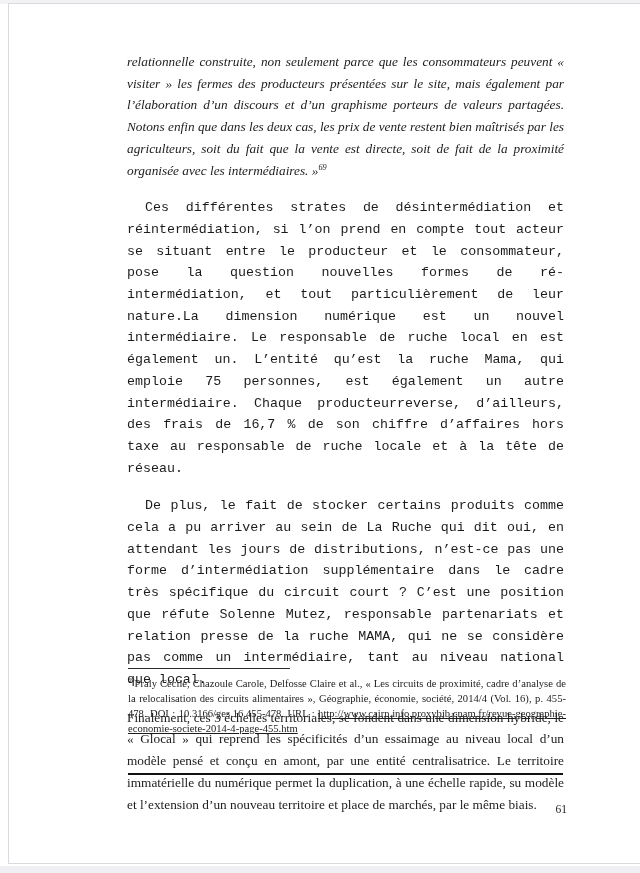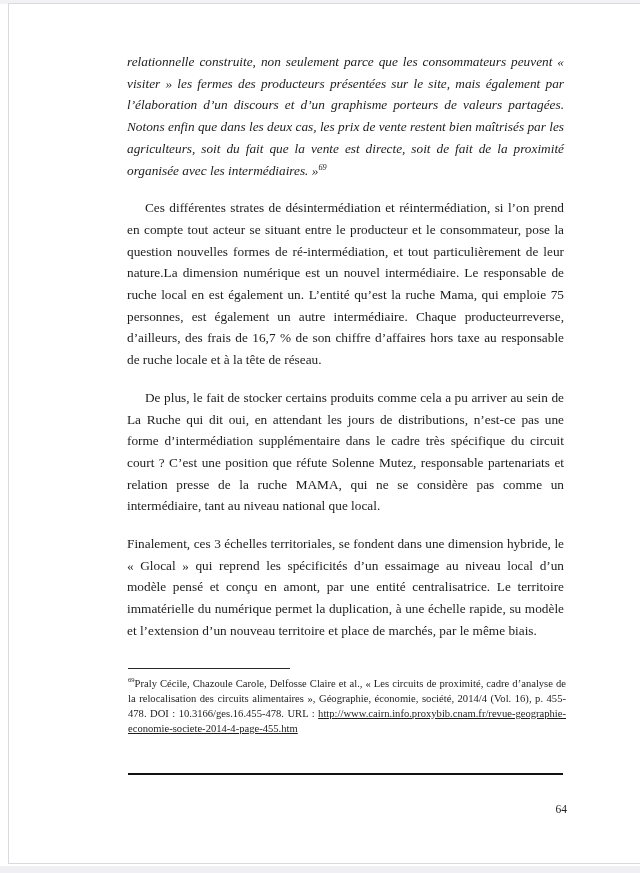--- a/index.html
+++ b/index.html
@@ -29,21 +29,21 @@
     position: absolute; left: 118px; top: 47px;
     width: 437px;
     color: #1c1c1c;
   }
   .para {
     font-size: 13.3px;
     line-height: 21.7px;
     text-align: justify;
     margin: 0 0 16px 0;
   }
-  .para.indent { text-indent: 18px; }
+  .para.indent { text-indent: 18px; font-family: Liberation Mono, monospace; }
   .para.quote-italic { font-style: italic; }
   .run-sup { vertical-align: super; font-size: 0.62em; line-height: 0; }
   .run-i { }
   .run-u { text-decoration: underline; }
   .footnote-sep {
     position: absolute; left: 119px; top: 664px;
     width: 162px; height: 0;
     border-top: 1.5px solid #2a2a2a;
   }
   .footnote {
@@ -82,15 +82,15 @@
     <p class="para indent"><span>De plus, le fait de stocker certains produits comme cela a pu arriver au sein de La Ruche qui dit oui, en attendant les jours de distributions, n’est-ce pas une forme d’intermédiation supplémentaire dans le cadre très spécifique du circuit court ? C’est une position que réfute Solenne Mutez, responsable partenariats et relation presse de la ruche MAMA, qui ne se considère pas comme un intermédiaire, tant au niveau national que local.</span></p>
     <p class="para"><span>Finalement, ces 3 échelles territoriales, se fondent dans une dimension hybride, le « Glocal » qui reprend les spécificités d’un essaimage au niveau local d’un modèle pensé et conçu en amont, par une entité centralisatrice. Le territoire immatérielle du numérique permet la duplication, à une échelle rapide, su modèle et l’extension d’un nouveau territoire et place de marchés, par le même biais.</span></p>
   </div>
 
   <div class="footnote-sep"></div>
 
   <div class="footnote"><span class="run-sup">69</span><span>Praly Cécile, Chazoule Carole, Delfosse Claire </span><span class="run-i">et al.</span><span>, « Les circuits de proximité, cadre d’analyse de la relocalisation des circuits alimentaires », </span><span class="run-i">Géographie, économie, société</span><span>, 2014/4 (Vol. 16), p. 455-478. DOI : 10.3166/ges.16.455-478. URL : </span><span class="run-u">http://www.cairn.info.proxybib.cnam.fr/revue-geographie-economie-societe-2014-4-page-455.htm</span></div>
 
   <div class="footer-rule"></div>
 
-  <div class="page-number">64</div>
+  <div class="page-number">61</div>
 
 </div>
 
 </body></html>

